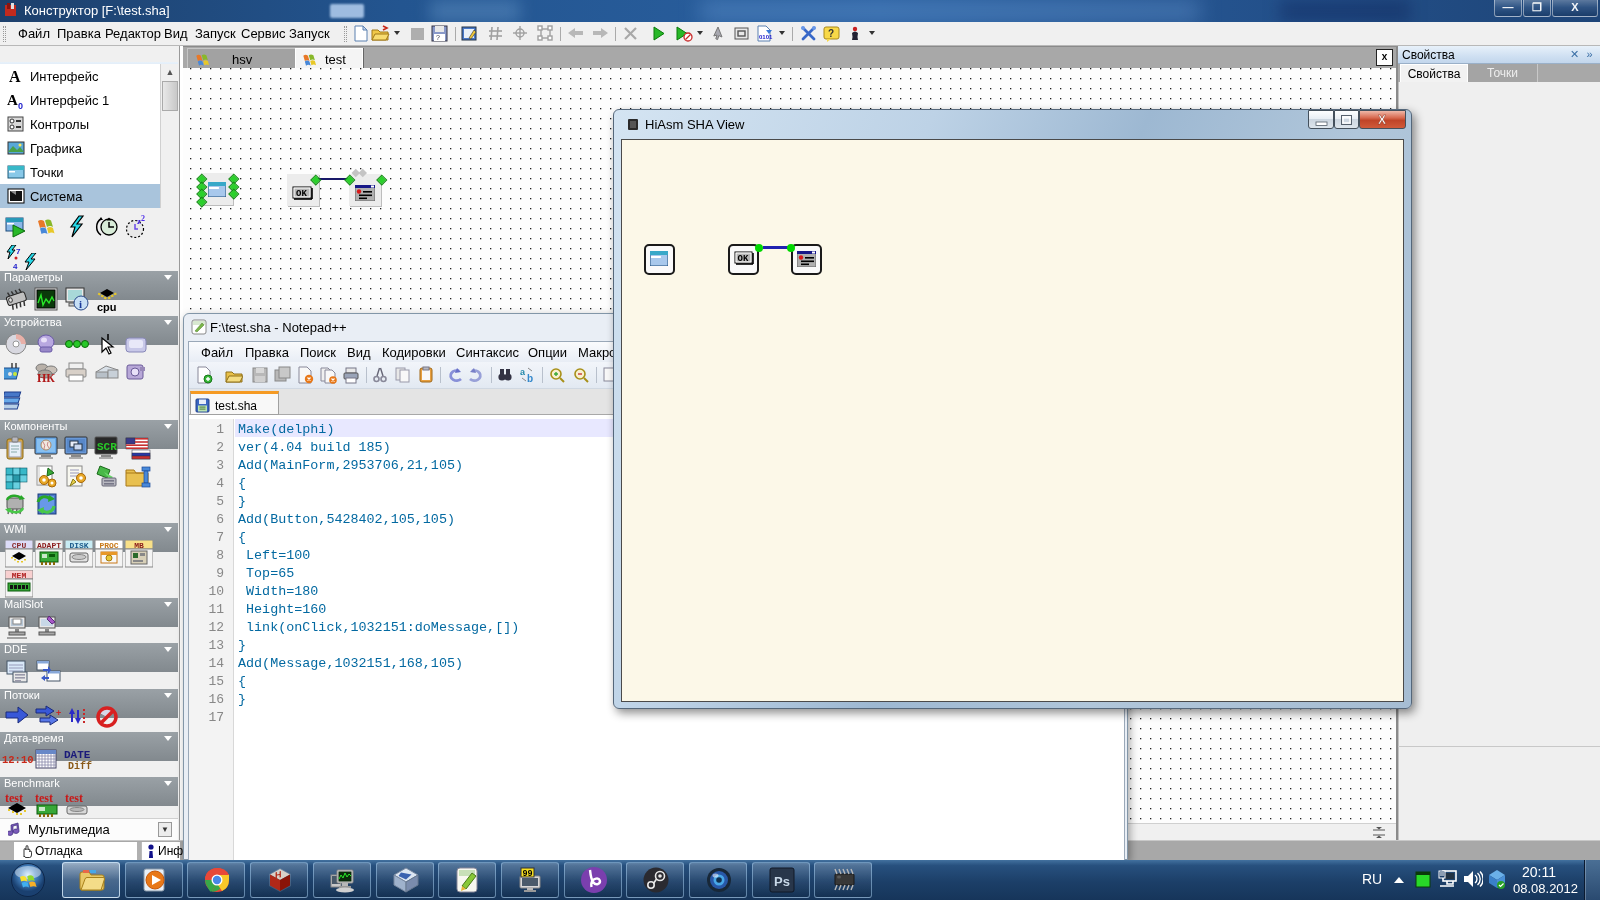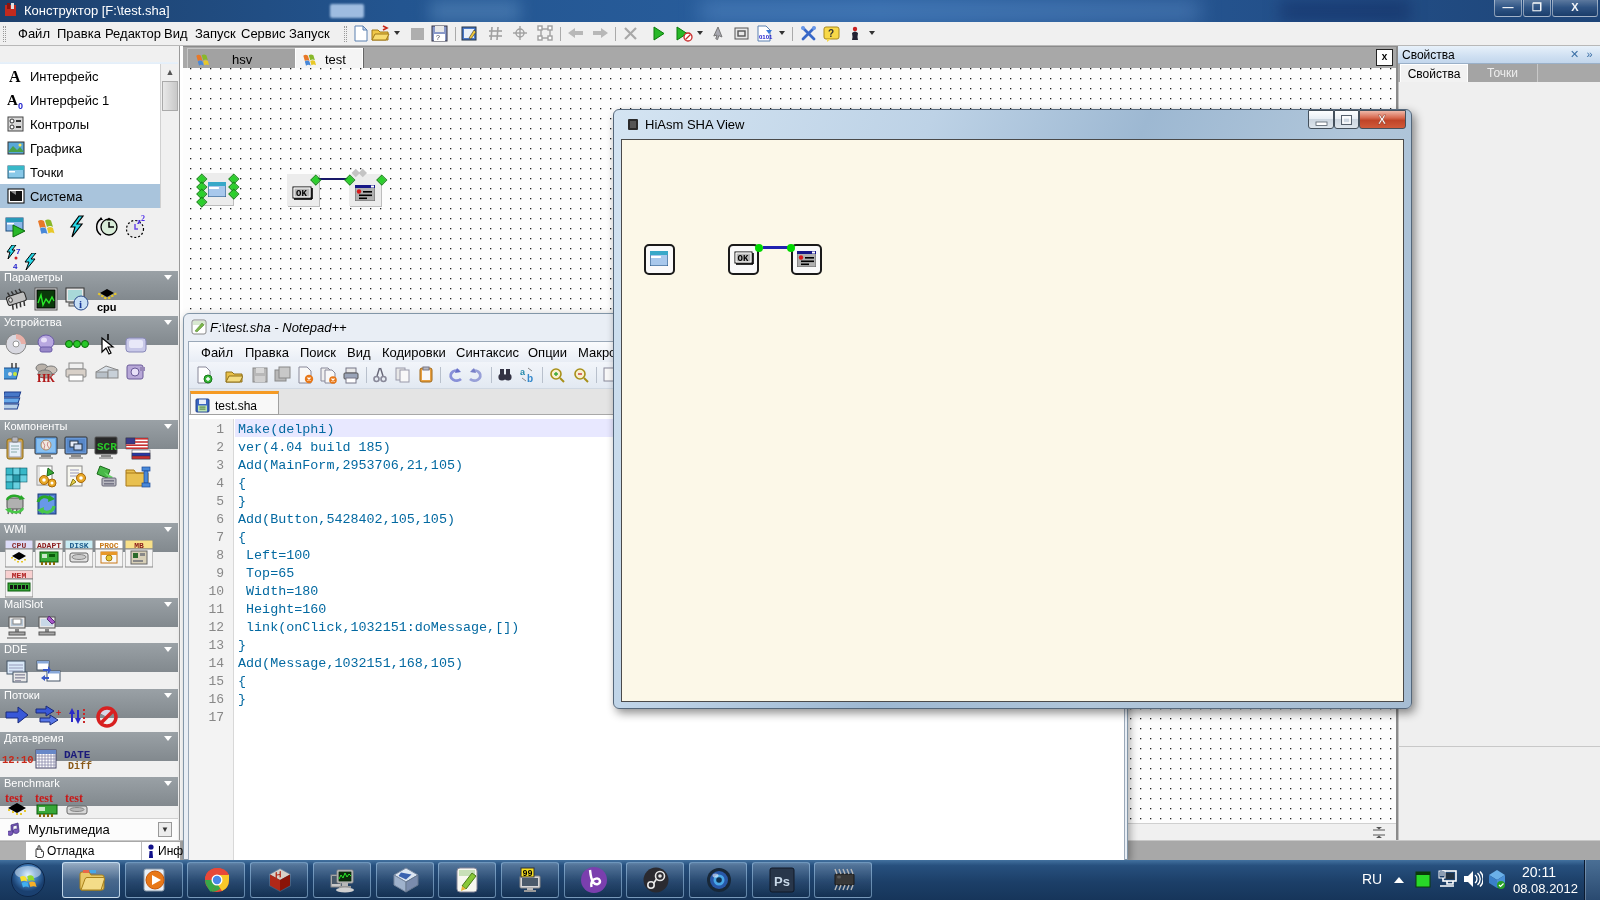--- a/index.html
+++ b/index.html
@@ -46,21 +46,21 @@
 
 #rightpanel{left:1398px;top:46px;width:202px;height:797px;background:#efefef;}
 #rp-tabs{position:absolute;left:0;top:18px;width:202px;height:18px;background:#a8a8a8;}
 .rtab{position:absolute;top:0;height:18px;font-size:12px;text-align:center;padding-top:2px;}
 
 #statusbar{left:0;top:840px;width:1600px;height:20px;background:#a8a8a8;border-top:1px solid #c8c8c8;}
 #bottomtabs{left:0;top:842px;width:180px;height:18px;background:#b0b0b0;}
 #bottomtabs .btab{position:absolute;top:0;height:18px;background:#fff;font-size:12px;color:#000;}
 
 #npp{left:183px;top:313px;width:945px;height:547px;background:#e9eef5;border:1px solid #8296a8;border-radius:6px 6px 0 0;box-shadow:2px 3px 8px rgba(0,0,0,.35);}
-#npp .title{position:absolute;left:26px;top:6px;font-size:13px;color:#000;font-style:italic;}
+#npp .title{position:absolute;left:26px;top:6px;font-size:13px;color:#000;}
 #npp .inner{position:absolute;left:4px;top:27px;width:937px;height:520px;background:#fff;border:1px solid #9aa8b8;}
 #npp .nmenu{position:absolute;left:0;top:0;width:935px;height:20px;background:linear-gradient(180deg,#fafbfd,#e8edf5);}
 #npp .nmenu span{position:absolute;top:3px;font-size:13px;color:#000;}
 #npp .ntool{position:absolute;left:0;top:20px;width:935px;height:27px;background:linear-gradient(180deg,#f2f5fa,#e2e9f2);border-bottom:1px solid #d0d8e2;}
 #npp .ntabbar{position:absolute;left:0;top:47px;width:935px;height:26px;background:#e4e4e4;border-bottom:1px solid #a8a8a8;}
 #npp .ntab{position:absolute;left:1px;top:2px;width:89px;height:24px;background:#f8f8f8;border:1px solid #a0a0a0;border-top:3px solid #f59a23;font-size:12px;}
 #npp .code{position:absolute;left:0;top:77px;width:935px;height:442px;background:#fff;font-family:"Liberation Mono",monospace;font-size:13px;}
 #npp .lncol{position:absolute;left:0;top:0;width:45px;height:442px;background:#f3f3f3;border-right:1px solid #d8d8d8;}
 #npp .ln{position:absolute;left:0;width:35px;text-align:right;color:#888;font-size:13px;font-family:"Liberation Mono",monospace;}
 #npp .cl{position:absolute;left:49px;color:#0369a1;white-space:pre;font-size:13.4px;}
@@ -817,21 +817,21 @@
   <div id="rp-tabs">
     <div class="rtab" style="left:2px;width:68px;background:#f2f2f2;color:#000;border:1px solid #fff;border-bottom:none;">Свойства</div>
     <div class="rtab" style="left:70px;width:70px;background:#a4a4a4;color:#ededed;border-right:1px solid #c8c8c8;">Точки</div>
   </div>
   <div class="abs" style="left:0;top:36px;width:202px;height:761px;background:#efefef;border-left:1px solid #c0c0c0;"></div>
   <div class="abs" style="left:0;top:700px;width:202px;height:1px;background:#c8c8c8;"></div>
 </div>
 <div class="abs" id="canvas-border"></div>
 <div class="abs" id="statusbar"></div>
 <div class="abs" id="bottomtabs">
-  <div class="btab" style="left:26px;width:123px;">
+  <div class="btab" style="left:14px;width:123px;">
       <svg style="position:absolute;left:4px;top:1px" width="16" height="16">
         <path d="M6 14 L6 7 q0 -1.5 1 -1.5 q1 0 1 1.5 L8 4 q0 -1.5 1 -1.5 q1 0 1 1.5 L10 7 q0 -1 .9 -1 q.9 0 .9 1 l0 2 q0 -1 .9 -1 q.8 0 .8 1.2 L13.5 12 q0 2.5 -2 2.5 l-3.5 0 q-1 0 -2 -1.5" fill="#fff" stroke="#222" stroke-width=".9"></path>
       </svg>
       <span style="position:absolute;left:21px;top:2px">Отладка</span>
     </div>
   <div class="btab" style="left:141px;width:39px;border-left:1px solid #bbb;">
       <svg style="position:absolute;left:3px;top:1px" width="12" height="16">
         <circle cx="6" cy="4" r="2.6" fill="#10108a"></circle>
         <path d="M4.5 8 L7.5 8 L8 15 L4 15 Z" fill="#10108a"></path>
       </svg>

